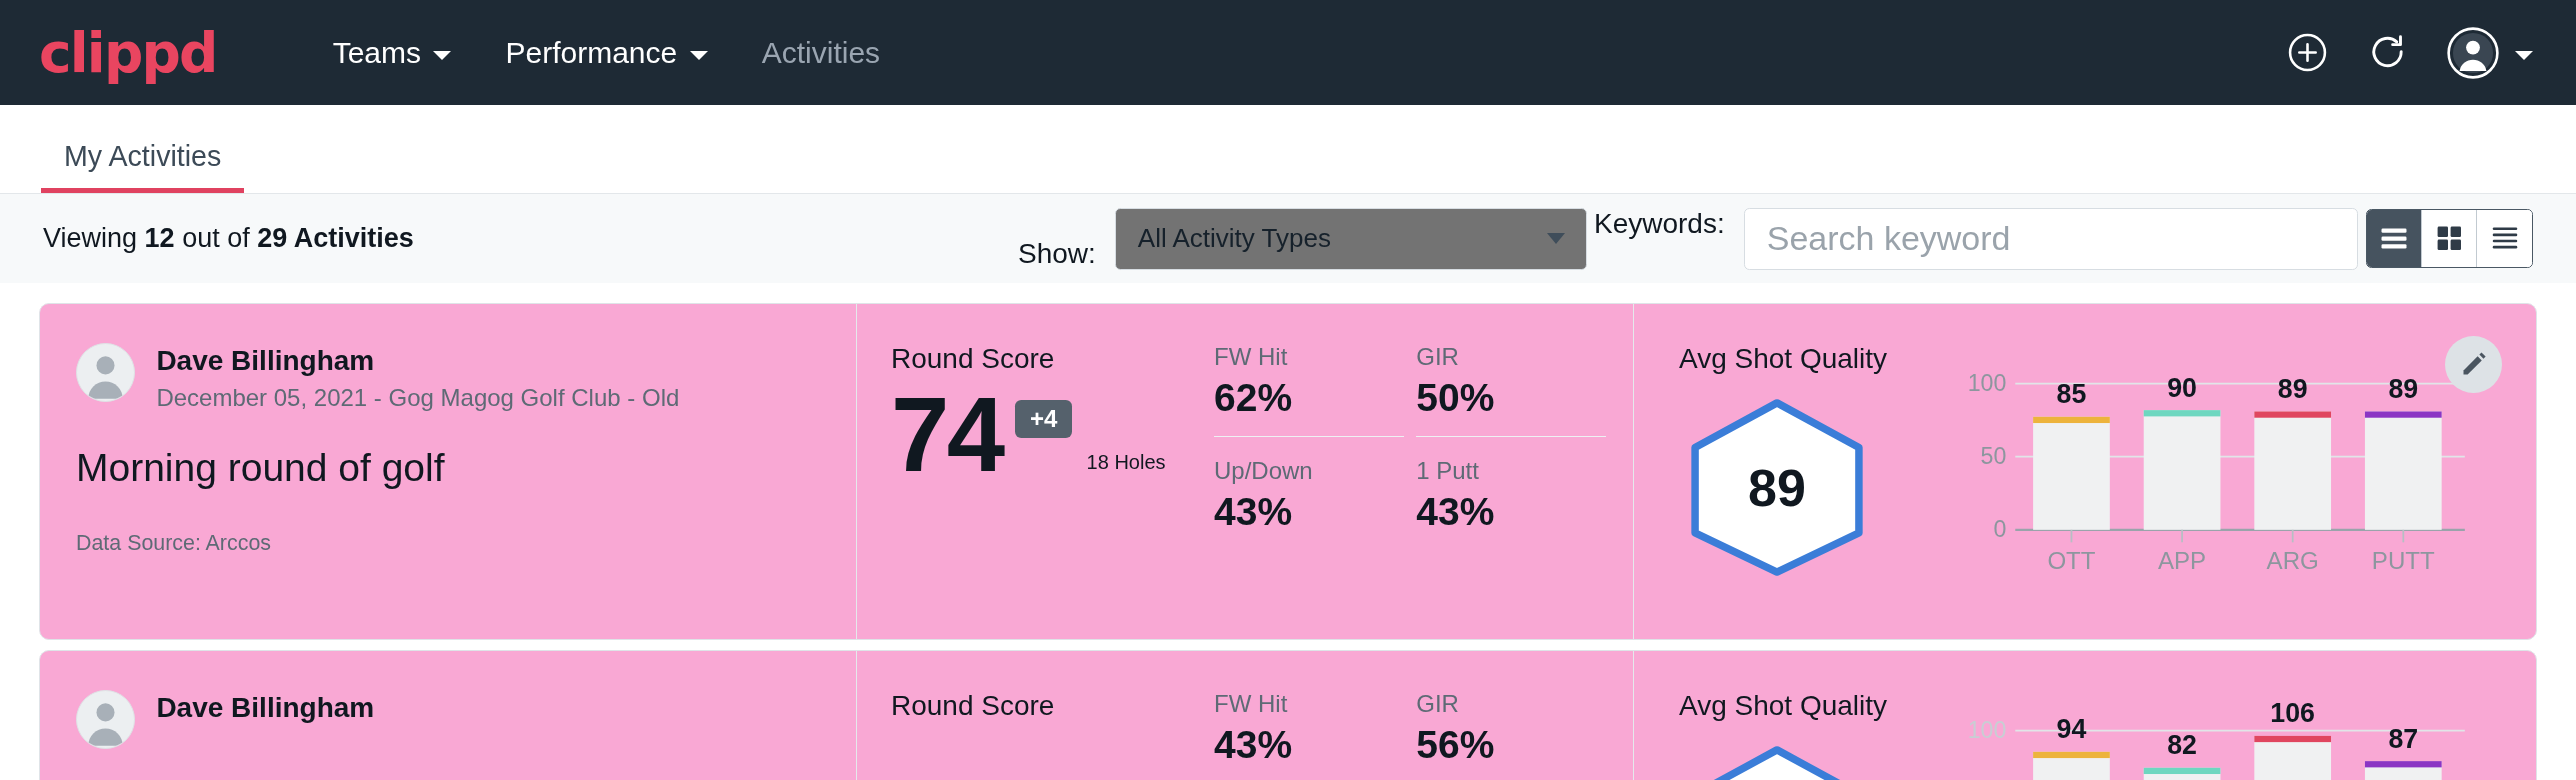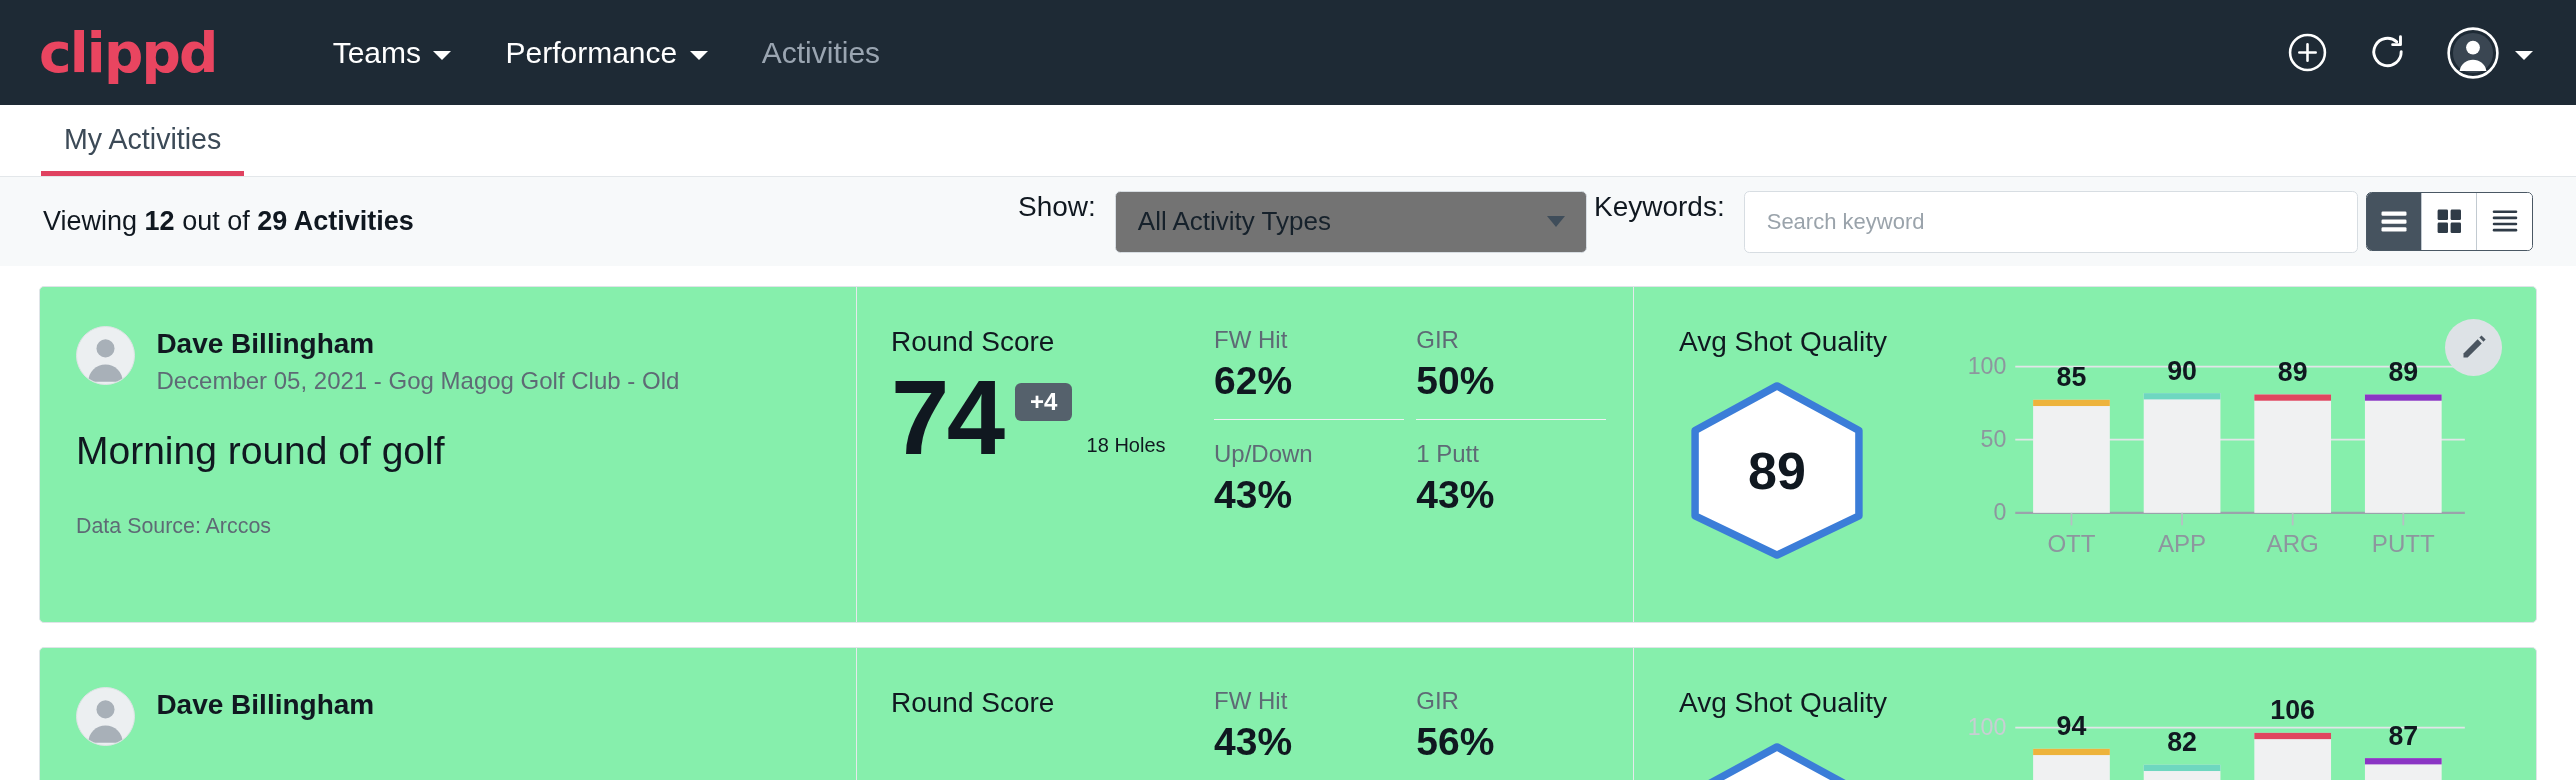--- a/index.html
+++ b/index.html
@@ -47,21 +47,21 @@
   }
   .nav-right {
     position: absolute; right: 43px; top: 0; height: 105px;
     display: flex; align-items: center; gap: 39px;
   }
   .icon-btn { cursor: pointer; display: flex; align-items: center; justify-content: center; }
   .avatar-wrap { display: flex; align-items: center; gap: 16px; cursor: pointer; }
 
   
   .tabbar {
-    height: 72px;
+    height: 89px;
     background: #ffffff;
     display: flex; align-items: flex-end;
     padding: 0 41px;
     border-bottom: 0.9px solid #e3e7ea;
   }
   .tab {
     font-size: 28.6px;
     color: #3c4a57;
     padding: 0 23px 19.6px 23px;
     cursor: pointer;
@@ -79,21 +79,21 @@
     background: #f7f9fa;
     display: flex; align-items: center;
     padding: 0 43px;
     position: relative;
   }
   .viewing {
     font-size: 27px; color: #101820;
   }
   .viewing b { font-weight: 700; }
   .show-group {
-    display: flex; align-items: flex-start; gap: 19.6px;
+    display: flex; align-items: flex-end; gap: 19.6px;
     position: absolute; left: 1018px;
   }
   .show-label { font-size: 28px; color: #101820; }
   .select {
     width: 472px; height: 62px;
     background: #737373;
     border: 0.9px solid #d7dde2;
     border-radius: 5.4px;
     display: flex; align-items: center;
     padding: 0 21.4px;
@@ -111,21 +111,21 @@
     display: flex; align-items: flex-start; gap: 19.6px;
     position: absolute; left: 1594px;
   }
   .kw-label { font-size: 28px; color: #101820; }
   .kw-input {
     width: 614px; height: 62px;
     background: #fff;
     border: 0.9px solid #d7dde2;
     border-radius: 5.4px;
     padding: 0 21.4px;
-    font-size: 22px;
+    font-size: 34px;
     color: #16212b;
     font-family: "Liberation Sans", sans-serif;
   }
   .kw-input::placeholder { color: #9aa3ab; }
   .viewtoggle {
     position: absolute; right: 43px;
     display: flex;
     border: 0.9px solid #4a5864;
     border-radius: 5.4px;
     overflow: hidden;
@@ -137,26 +137,26 @@
     background: #fff; cursor: pointer;
     border-right: 0.9px solid #c2cad1;
   }
   .vt:last-child { border-right: none; }
   .vt.active { background: #46535f; }
 
   
   .cards { padding: 19.6px 39px 0 39px; background: #ffffff; }
   .card {
     border: 0.9px solid #dfe4e8;
-    border-radius: 5px;
-    background: #86efac;
+    border-radius: 10px;
+    background: #f9a8d4;
     height: 337px;
     display: flex;
     position: relative;
-    margin-bottom: 24px;
+    margin-bottom: 10px;
     overflow: hidden;
   }
   .col-info {
     width: 817px;
     padding: 39px 36px 0 36px;
     border-right: 0.9px solid #e5e9ec;
     position: relative;
   }
   .player-row { display: flex; align-items: flex-start; gap: 21.4px; }
   .av {

